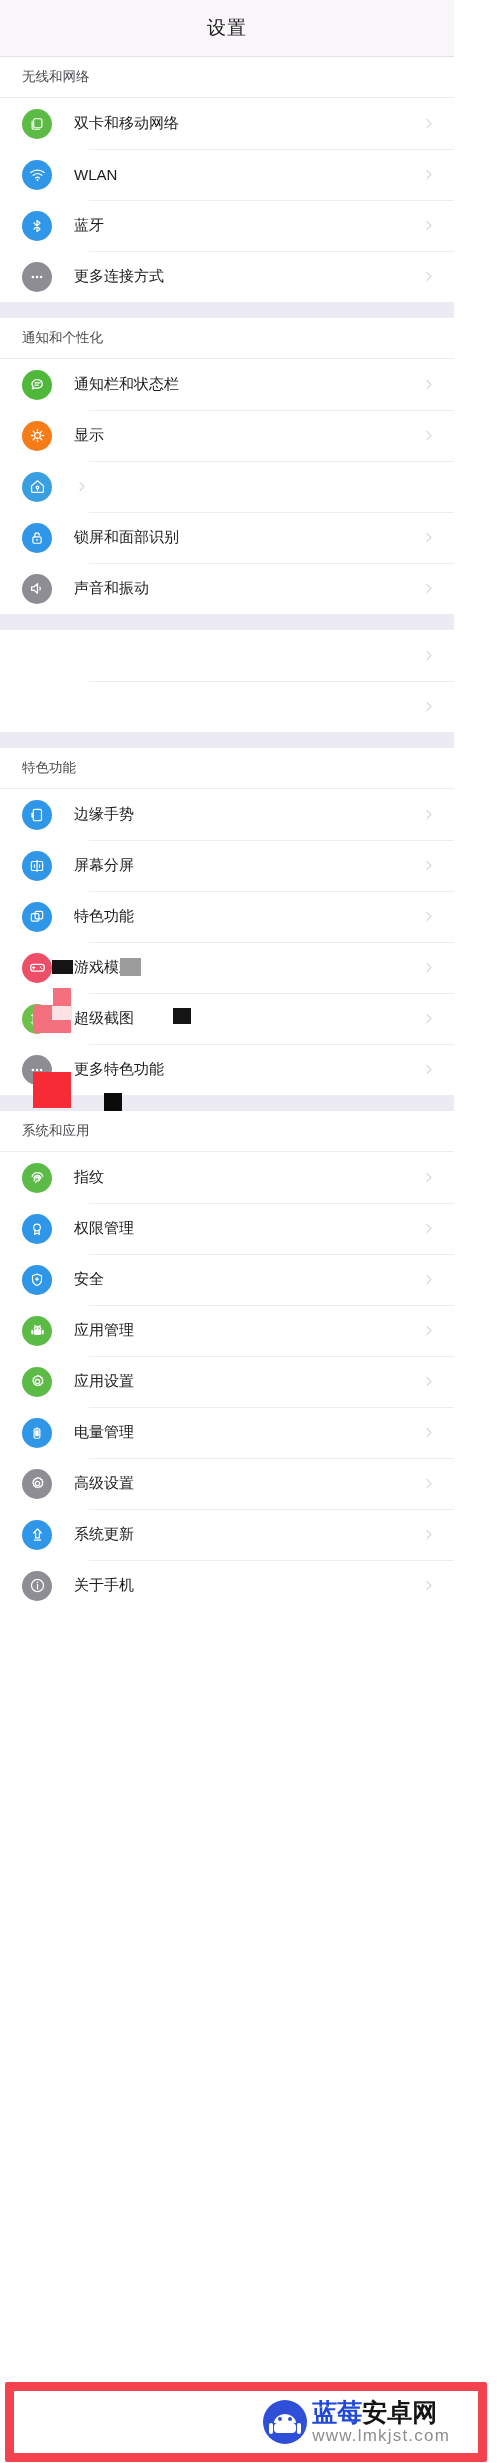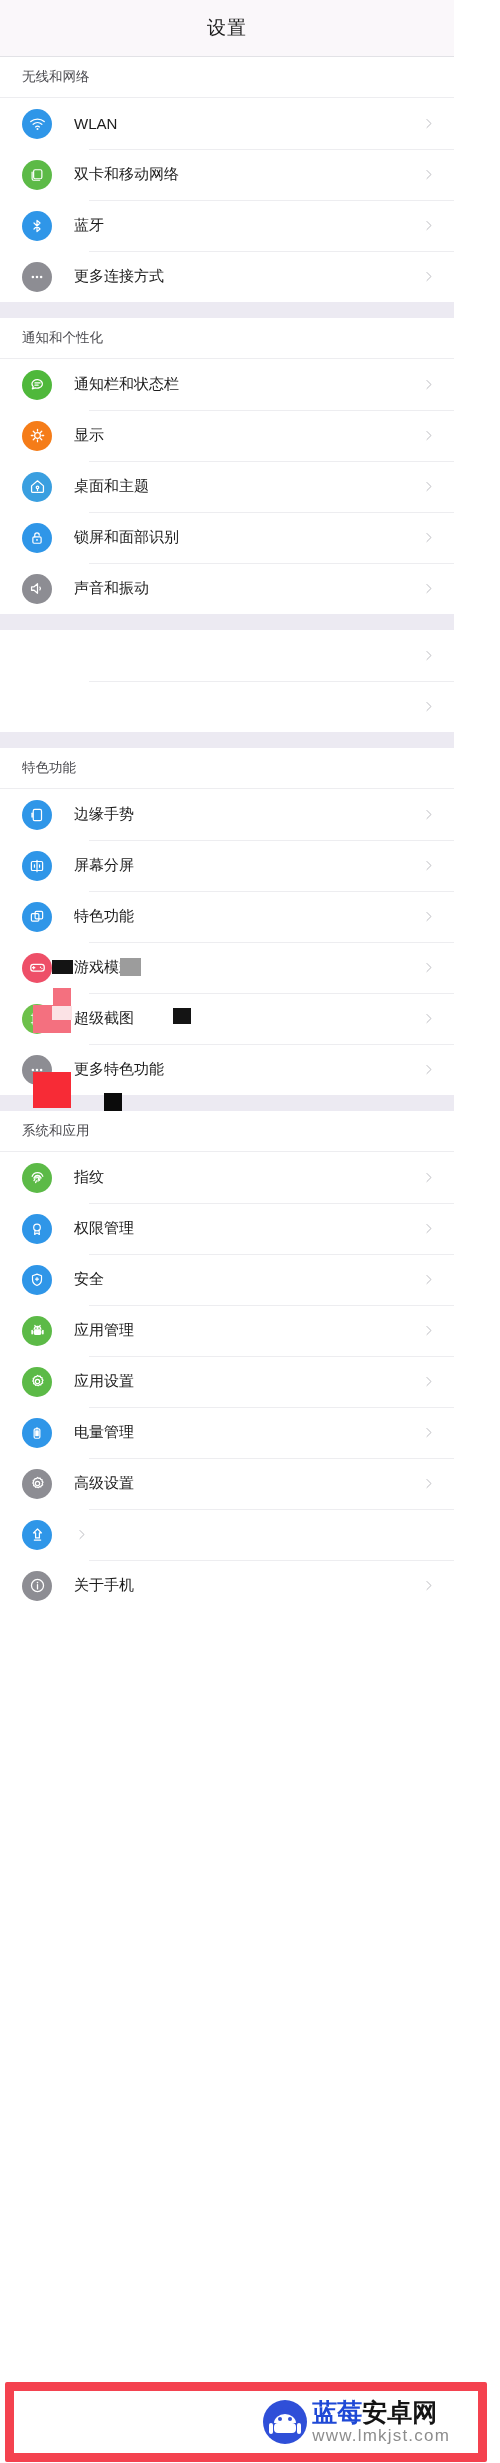--- a/index.html
+++ b/index.html
@@ -155,41 +155,41 @@
   <div class="titlebar">
     <span class="titlebar-text">设置</span>
   </div>
 
   <div id="content">
       <div class="section-header">
              <span class="section-header-text">无线和网络</span>
            </div>
       <div class="rows">
         <div class="row">
+               <span class="row-icon" style="background:#5cba47">
+            <svg viewBox="0 0 24 24" width="18" height="18">
+              <rect x="7.5" y="5" width="11" height="12" rx="2" stroke="#fff" fill="none" stroke-width="1.6" stroke-linecap="round" stroke-linejoin="round"></rect>
+              <path d="M5.5 8 v9 a2 2 0 0 0 2 2 h8" stroke="#fff" fill="none" stroke-width="1.6" stroke-linecap="round" stroke-linejoin="round"></path>
+            </svg>
+          </span>
+               <span class="row-label">双卡和移动网络</span>
+               <span class="chevron"><svg viewBox="0 0 24 24" width="15" height="15">
+              <path d="M9.5 5.5 L16 12 l-6.5 6.5" fill="none" stroke="#bdbdc2" stroke-width="1.6" stroke-linecap="round" stroke-linejoin="round"></path>
+            </svg></span>
+             </div>
+        <div class="row">
                <span class="row-icon" style="background:#2f96e8">
             <svg viewBox="0 0 24 24" width="19" height="19">
               <path d="M3.5 9.5 a13 13 0 0 1 17 0" stroke="#fff" fill="none" stroke-width="1.6" stroke-linecap="round" stroke-linejoin="round"></path>
               <path d="M6.5 13 a8.5 8.5 0 0 1 11 0" stroke="#fff" fill="none" stroke-width="1.6" stroke-linecap="round" stroke-linejoin="round"></path>
               <path d="M9.5 16.3 a4.2 4.2 0 0 1 5 0" stroke="#fff" fill="none" stroke-width="1.6" stroke-linecap="round" stroke-linejoin="round"></path>
               <circle cx="12" cy="19" r="1.3" fill="#fff"></circle>
             </svg>
           </span>
                <span class="row-label">WLAN</span>
-               <span class="chevron"><svg viewBox="0 0 24 24" width="15" height="15">
-              <path d="M9.5 5.5 L16 12 l-6.5 6.5" fill="none" stroke="#bdbdc2" stroke-width="1.6" stroke-linecap="round" stroke-linejoin="round"></path>
-            </svg></span>
-             </div>
-        <div class="row">
-               <span class="row-icon" style="background:#5cba47">
-            <svg viewBox="0 0 24 24" width="18" height="18">
-              <rect x="7.5" y="5" width="11" height="12" rx="2" stroke="#fff" fill="none" stroke-width="1.6" stroke-linecap="round" stroke-linejoin="round"></rect>
-              <path d="M5.5 8 v9 a2 2 0 0 0 2 2 h8" stroke="#fff" fill="none" stroke-width="1.6" stroke-linecap="round" stroke-linejoin="round"></path>
-            </svg>
-          </span>
-               <span class="row-label">双卡和移动网络</span>
                <span class="chevron"><svg viewBox="0 0 24 24" width="15" height="15">
               <path d="M9.5 5.5 L16 12 l-6.5 6.5" fill="none" stroke="#bdbdc2" stroke-width="1.6" stroke-linecap="round" stroke-linejoin="round"></path>
             </svg></span>
              </div>
         <div class="row">
                <span class="row-icon" style="background:#2f96e8">
             <svg viewBox="0 0 24 24" width="18" height="18">
               <path d="M8 8 l8 8 -4 3.5 V4.5 l4 3.5 -8 8" stroke="#fff" fill="none" stroke-width="1.6" stroke-linecap="round" stroke-linejoin="round"></path>
             </svg>
           </span>
@@ -242,21 +242,20 @@
             </svg></span>
              </div>
         <div class="row">
                <span class="row-icon" style="background:#3a9fe0">
             <svg viewBox="0 0 24 24" width="19" height="19">
               <path d="M4.5 11.2 L12 4.8 l7.5 6.4 v7.2 a1 1 0 0 1-1 1 h-13 a1 1 0 0 1-1-1 Z" stroke="#fff" fill="none" stroke-width="1.6" stroke-linecap="round" stroke-linejoin="round"></path>
               <circle cx="12" cy="13" r="1.6" stroke="#fff" fill="none" stroke-width="1.6" stroke-linecap="round" stroke-linejoin="round"></circle>
               <path d="M12 14.6 v2.6" stroke="#fff" fill="none" stroke-width="1.6" stroke-linecap="round" stroke-linejoin="round"></path>
             </svg>
           </span>
-               <span class="row-label">桌面和主题</span>
                <span class="chevron"><svg viewBox="0 0 24 24" width="15" height="15">
               <path d="M9.5 5.5 L16 12 l-6.5 6.5" fill="none" stroke="#bdbdc2" stroke-width="1.6" stroke-linecap="round" stroke-linejoin="round"></path>
             </svg></span>
              </div>
         <div class="row">
                <span class="row-icon" style="background:#2f96e8">
             <svg viewBox="0 0 24 24" width="18" height="18">
               <rect x="6.5" y="10.5" width="11" height="8.5" rx="1.6" stroke="#fff" fill="none" stroke-width="1.6" stroke-linecap="round" stroke-linejoin="round"></rect>
               <path d="M9 10.5 V8.2 a3 3 0 0 1 6 0" stroke="#fff" fill="none" stroke-width="1.6" stroke-linecap="round" stroke-linejoin="round"></path>
               <circle cx="12" cy="14.5" r="1.2" fill="#fff"></circle>
@@ -482,20 +481,21 @@
               <path d="M9.5 5.5 L16 12 l-6.5 6.5" fill="none" stroke="#bdbdc2" stroke-width="1.6" stroke-linecap="round" stroke-linejoin="round"></path>
             </svg></span>
              </div>
         <div class="row">
                <span class="row-icon" style="background:#2f96e8">
             <svg viewBox="0 0 24 24" width="19" height="19">
               <path d="M12 5 l5 5 h-2.6 v6.4 h-4.8 V10 H7 Z" stroke="#fff" fill="none" stroke-width="1.6" stroke-linecap="round" stroke-linejoin="round"></path>
               <path d="M8 19 h8" stroke="#fff" fill="none" stroke-width="1.6" stroke-linecap="round" stroke-linejoin="round"></path>
             </svg>
           </span>
+               <span class="row-label">系统更新</span>
                <span class="chevron"><svg viewBox="0 0 24 24" width="15" height="15">
               <path d="M9.5 5.5 L16 12 l-6.5 6.5" fill="none" stroke="#bdbdc2" stroke-width="1.6" stroke-linecap="round" stroke-linejoin="round"></path>
             </svg></span>
              </div>
         <div class="row">
                <span class="row-icon" style="background:#8d8d93">
             <svg viewBox="0 0 24 24" width="19" height="19">
               <circle cx="12" cy="12" r="7.6" stroke="#fff" fill="none" stroke-width="1.6" stroke-linecap="round" stroke-linejoin="round"></circle>
               <circle cx="12" cy="8.3" r="1.05" fill="#fff"></circle>
               <path d="M12 11 v5.4" stroke="#fff" fill="none" stroke-width="1.6" stroke-linecap="round" stroke-linejoin="round"></path>

